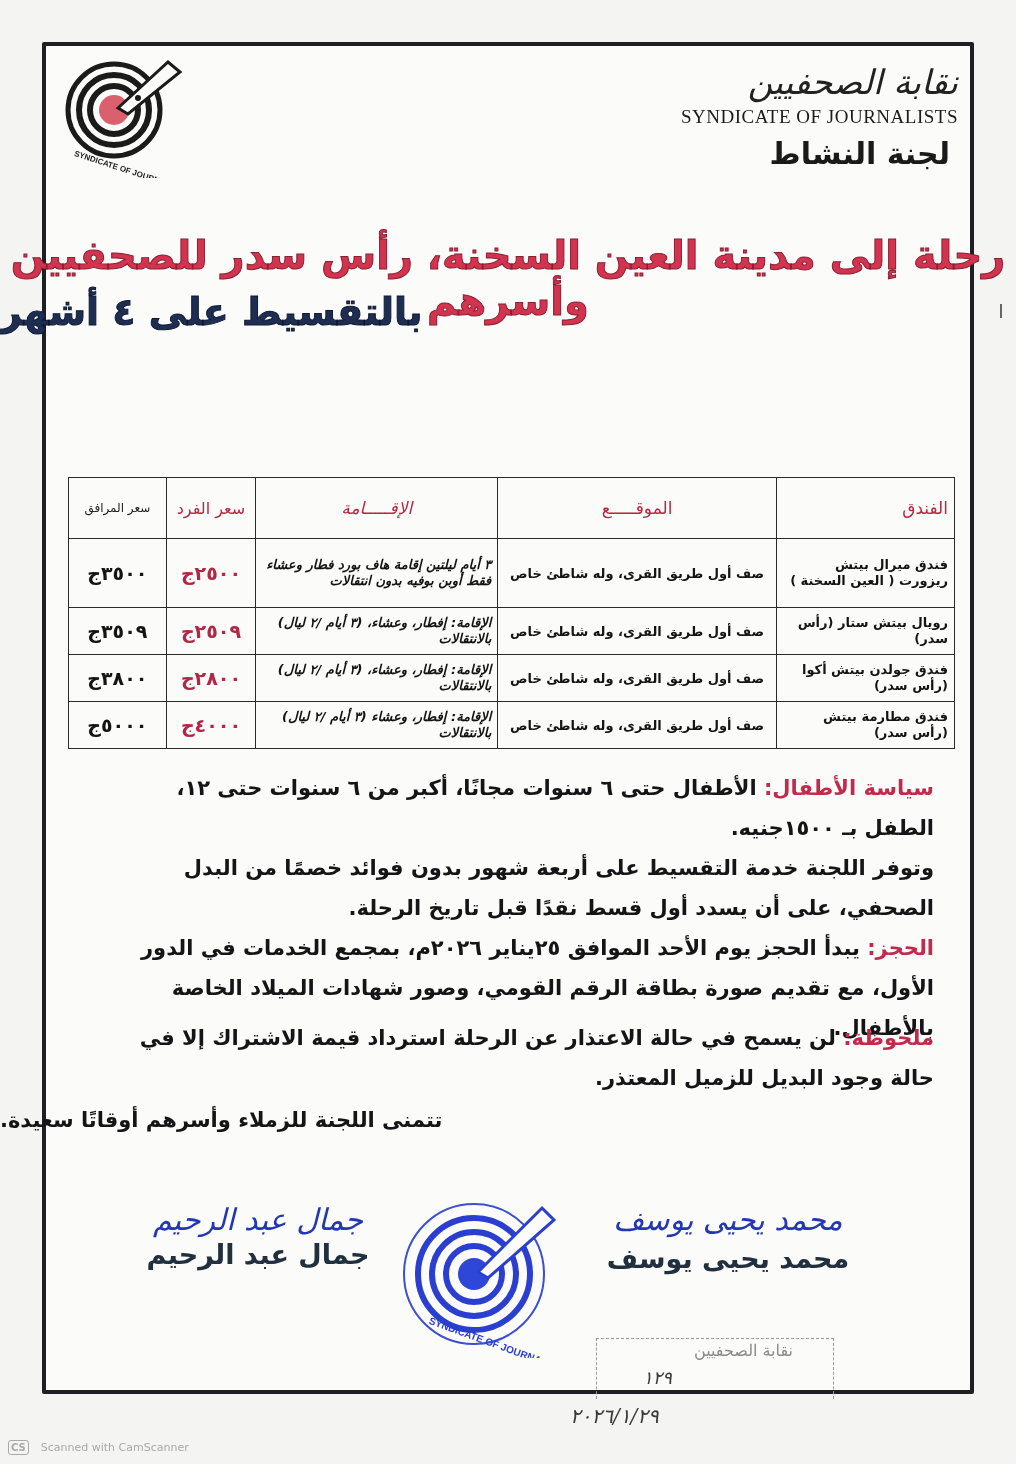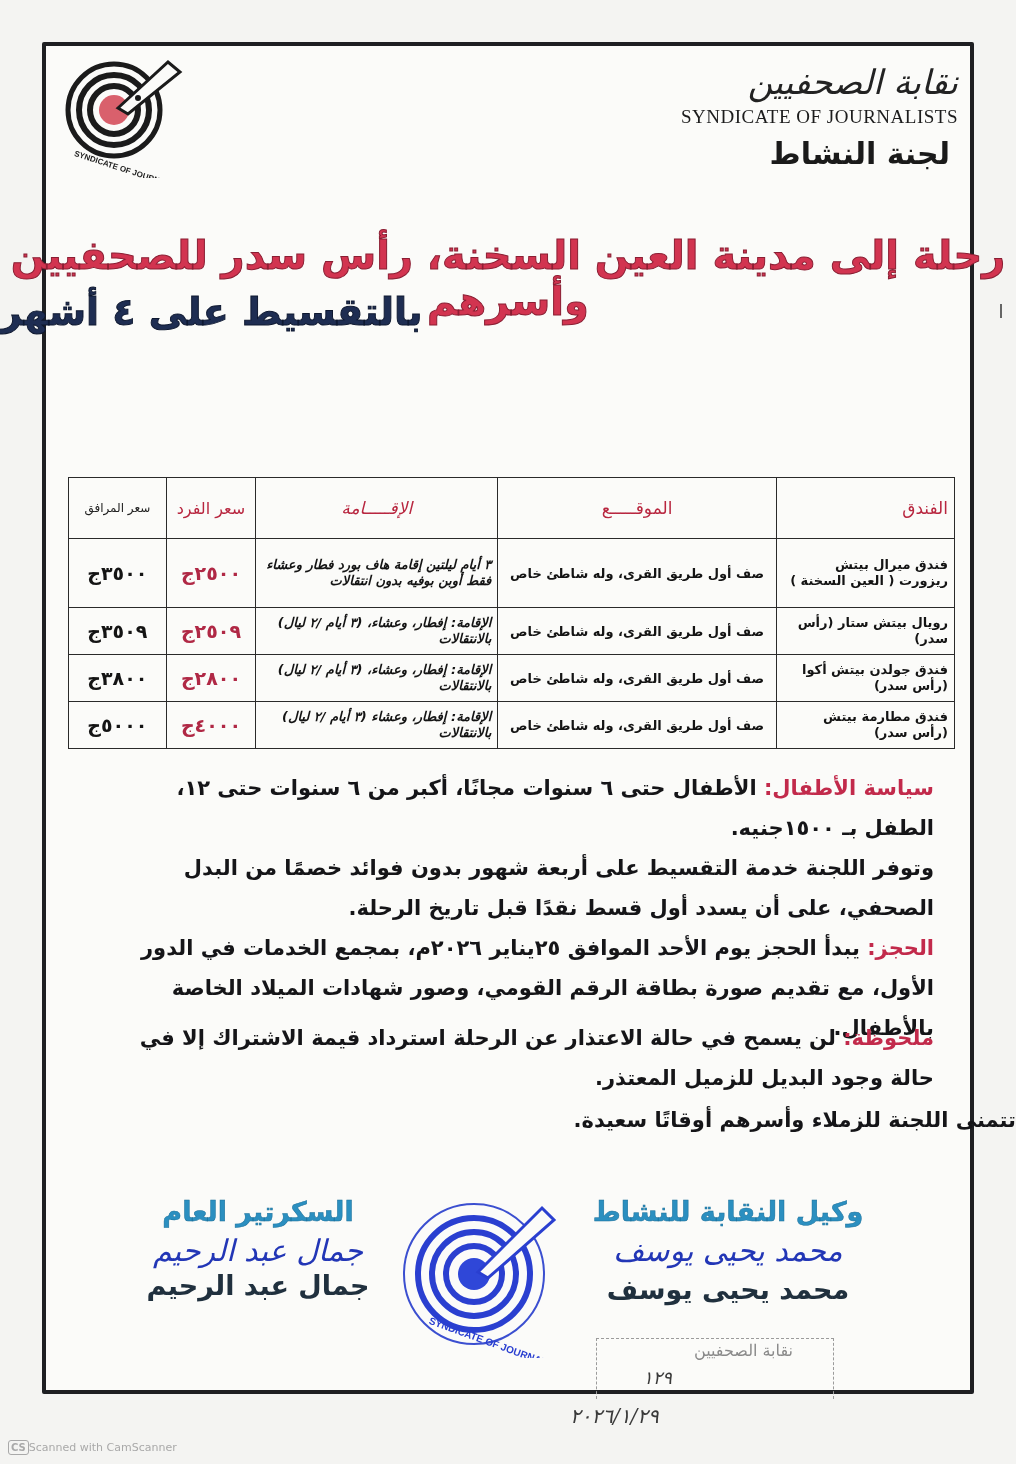--- a/index.html
+++ b/index.html
@@ -55,21 +55,21 @@
   .sig-title { font-size:27px; font-weight:bold; color:#2b8fc0; -webkit-text-stroke:0.5px #1c6f99; }
   .sig-name { font-size:27px; font-weight:bold; color:#20303e; }
   .sig-scrawl { font-family:"DejaVu Serif", serif; font-style:italic; font-size:30px; color:#2236b6; }
 
   .stamp { left:392px; top:1178px; width:180px; height:180px; }
 
   .stamp-box { left:596px; top:1338px; width:236px; height:60px; border:1px dashed #9b9b9b; border-bottom:none; }
   .stamp-txt { color:#8a8a8a; font-family:"DejaVu Serif", serif; font-size:16px; }
   .hand { font-family:"DejaVu Serif", serif; font-style:italic; color:#3a3a3a; }
 
-  .cs { left:8px; top:1440px; font-size:11px; color:#a9a9a9; display:flex; align-items:center; gap:0; }
+  .cs { left:8px; top:1440px; font-size:11px; color:#a9a9a9; display:flex; align-items:center; gap:12px; }
   .cs-box { border:1.5px solid #a9a9a9; border-radius:3px; font-weight:bold; font-size:10px; padding:0 2px; line-height:13px; }
   .tick { left:1000px; top:304px; width:2px; height:14px; background:#666; }
 </style>
 </head>
 <body>
 
 <div class="frame"></div>
 <div class="abs tick"></div>
 
 <svg class="abs logo" viewBox="0 0 130 130">
@@ -141,30 +141,28 @@
 <div class="abs para rtl" style="top:848px">وتوفر اللجنة خدمة التقسيط على أربعة شهور بدون فوائد خصمًا من البدل الصحفي، على أن يسدد أول قسط نقدًا قبل تاريخ الرحلة.</div>
 
 <div class="abs para rtl" style="top:928px">
   <span class="lbl-red">الحجز:</span><span> يبدأ الحجز يوم الأحد الموافق ٢٥يناير ٢٠٢٦م، بمجمع الخدمات في الدور الأول، مع تقديم صورة بطاقة الرقم القومي، وصور شهادات الميلاد الخاصة بالأطفال.</span>
 </div>
 
 <div class="abs para rtl" style="top:1018px">
   <span class="lbl-red">ملحوظة:</span><span> لن يسمح في حالة الاعتذار عن الرحلة استرداد قيمة الاشتراك إلا في حالة وجود البديل للزميل المعتذر.</span>
 </div>
 
-<div class="abs closing rtl" style="text-align:right">تتمنى اللجنة للزملاء وأسرهم أوقاتًا سعيدة.</div>
+<div class="abs closing rtl" style="text-align:left">تتمنى اللجنة للزملاء وأسرهم أوقاتًا سعيدة.</div>
 
 <div class="abs rtl" style="right:148px; top:1196px; width:280px; text-align:center">
-  <div class="sig-title">وكيل النقابة للنشاط</div>
   <div class="sig-scrawl" style="margin-top:6px">محمد يحيى يوسف</div>
   <div class="sig-name" style="margin-top:6px">محمد يحيى يوسف</div>
 </div>
 
 <div class="abs rtl" style="left:138px; top:1196px; width:240px; text-align:center">
-  <div class="sig-title">السكرتير العام</div>
   <div class="sig-scrawl" style="margin-top:6px">جمال عبد الرحيم</div>
   <div class="sig-name" style="margin-top:2px">جمال عبد الرحيم</div>
 </div>
 
 <svg class="abs stamp" viewBox="0 0 180 180">
   <circle cx="82" cy="96" r="70" fill="none" stroke="#3b4fd0" stroke-width="2"></circle>
   <circle cx="82" cy="96" r="56" fill="none" stroke="#2a3fd0" stroke-width="6"></circle>
   <circle cx="82" cy="96" r="42" fill="none" stroke="#2a3fd0" stroke-width="6"></circle>
   <circle cx="82" cy="96" r="28" fill="none" stroke="#2a3fd0" stroke-width="6"></circle>
   <circle cx="82" cy="96" r="16" fill="#2f47d8"></circle>

